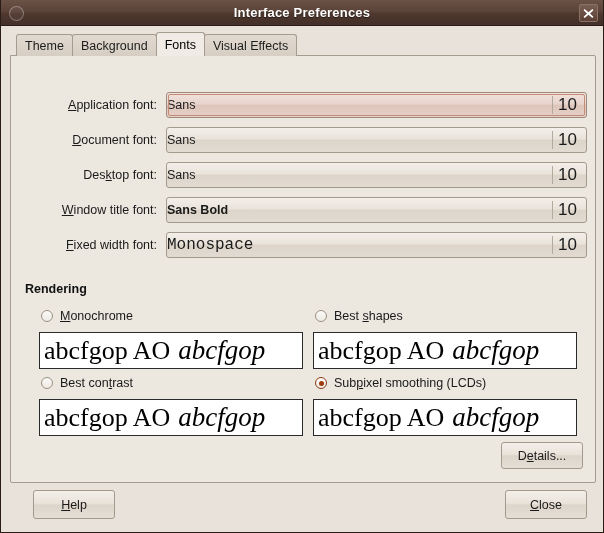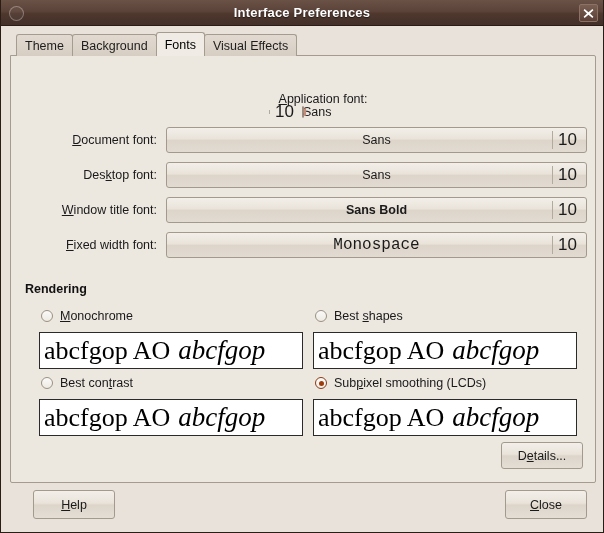--- a/index.html
+++ b/index.html
@@ -170,21 +170,20 @@
     content: "";
     position: absolute;
     left: 1px; top: 1px; right: 1px; bottom: 1px;
     border: 1px solid #c48b76;
     border-radius: 2px;
     pointer-events: none;
   }
   .fb-name {
     position: absolute;
     left: 0; right: 0;
-    text-align: center;
     color: #1a1a1a;
   }
   .fb-name.bold { font-weight: bold; }
   .fb-name.mono { font-family: "Liberation Mono", monospace; font-size: 16px; }
   .fb-size {
     position: absolute;
     right: 9px;
     font-size: 17px;
     color: #1a1a1a;
   }
@@ -328,21 +327,21 @@
       </div>
       <div class="tab">
         <span>Visual Effects</span>
       </div>
     </div>
 
     <div id="tabpanel">
 
       <div class="font-rows">
 
-        <div class="font-row" style="top:36px;flex-direction:column;">
+        <div class="font-row" style="top:36px;">
           <div class="font-label"><span class="mn">A</span>pplication font:</div>
           <div class="font-button focused">
             <span class="fb-name">Sans</span>
             <span class="fb-sep"></span>
             <span class="fb-size">10</span>
           </div>
         </div>
 
         <div class="font-row" style="top:71px;">
           <div class="font-label"><span class="mn">D</span>ocument font:</div>

